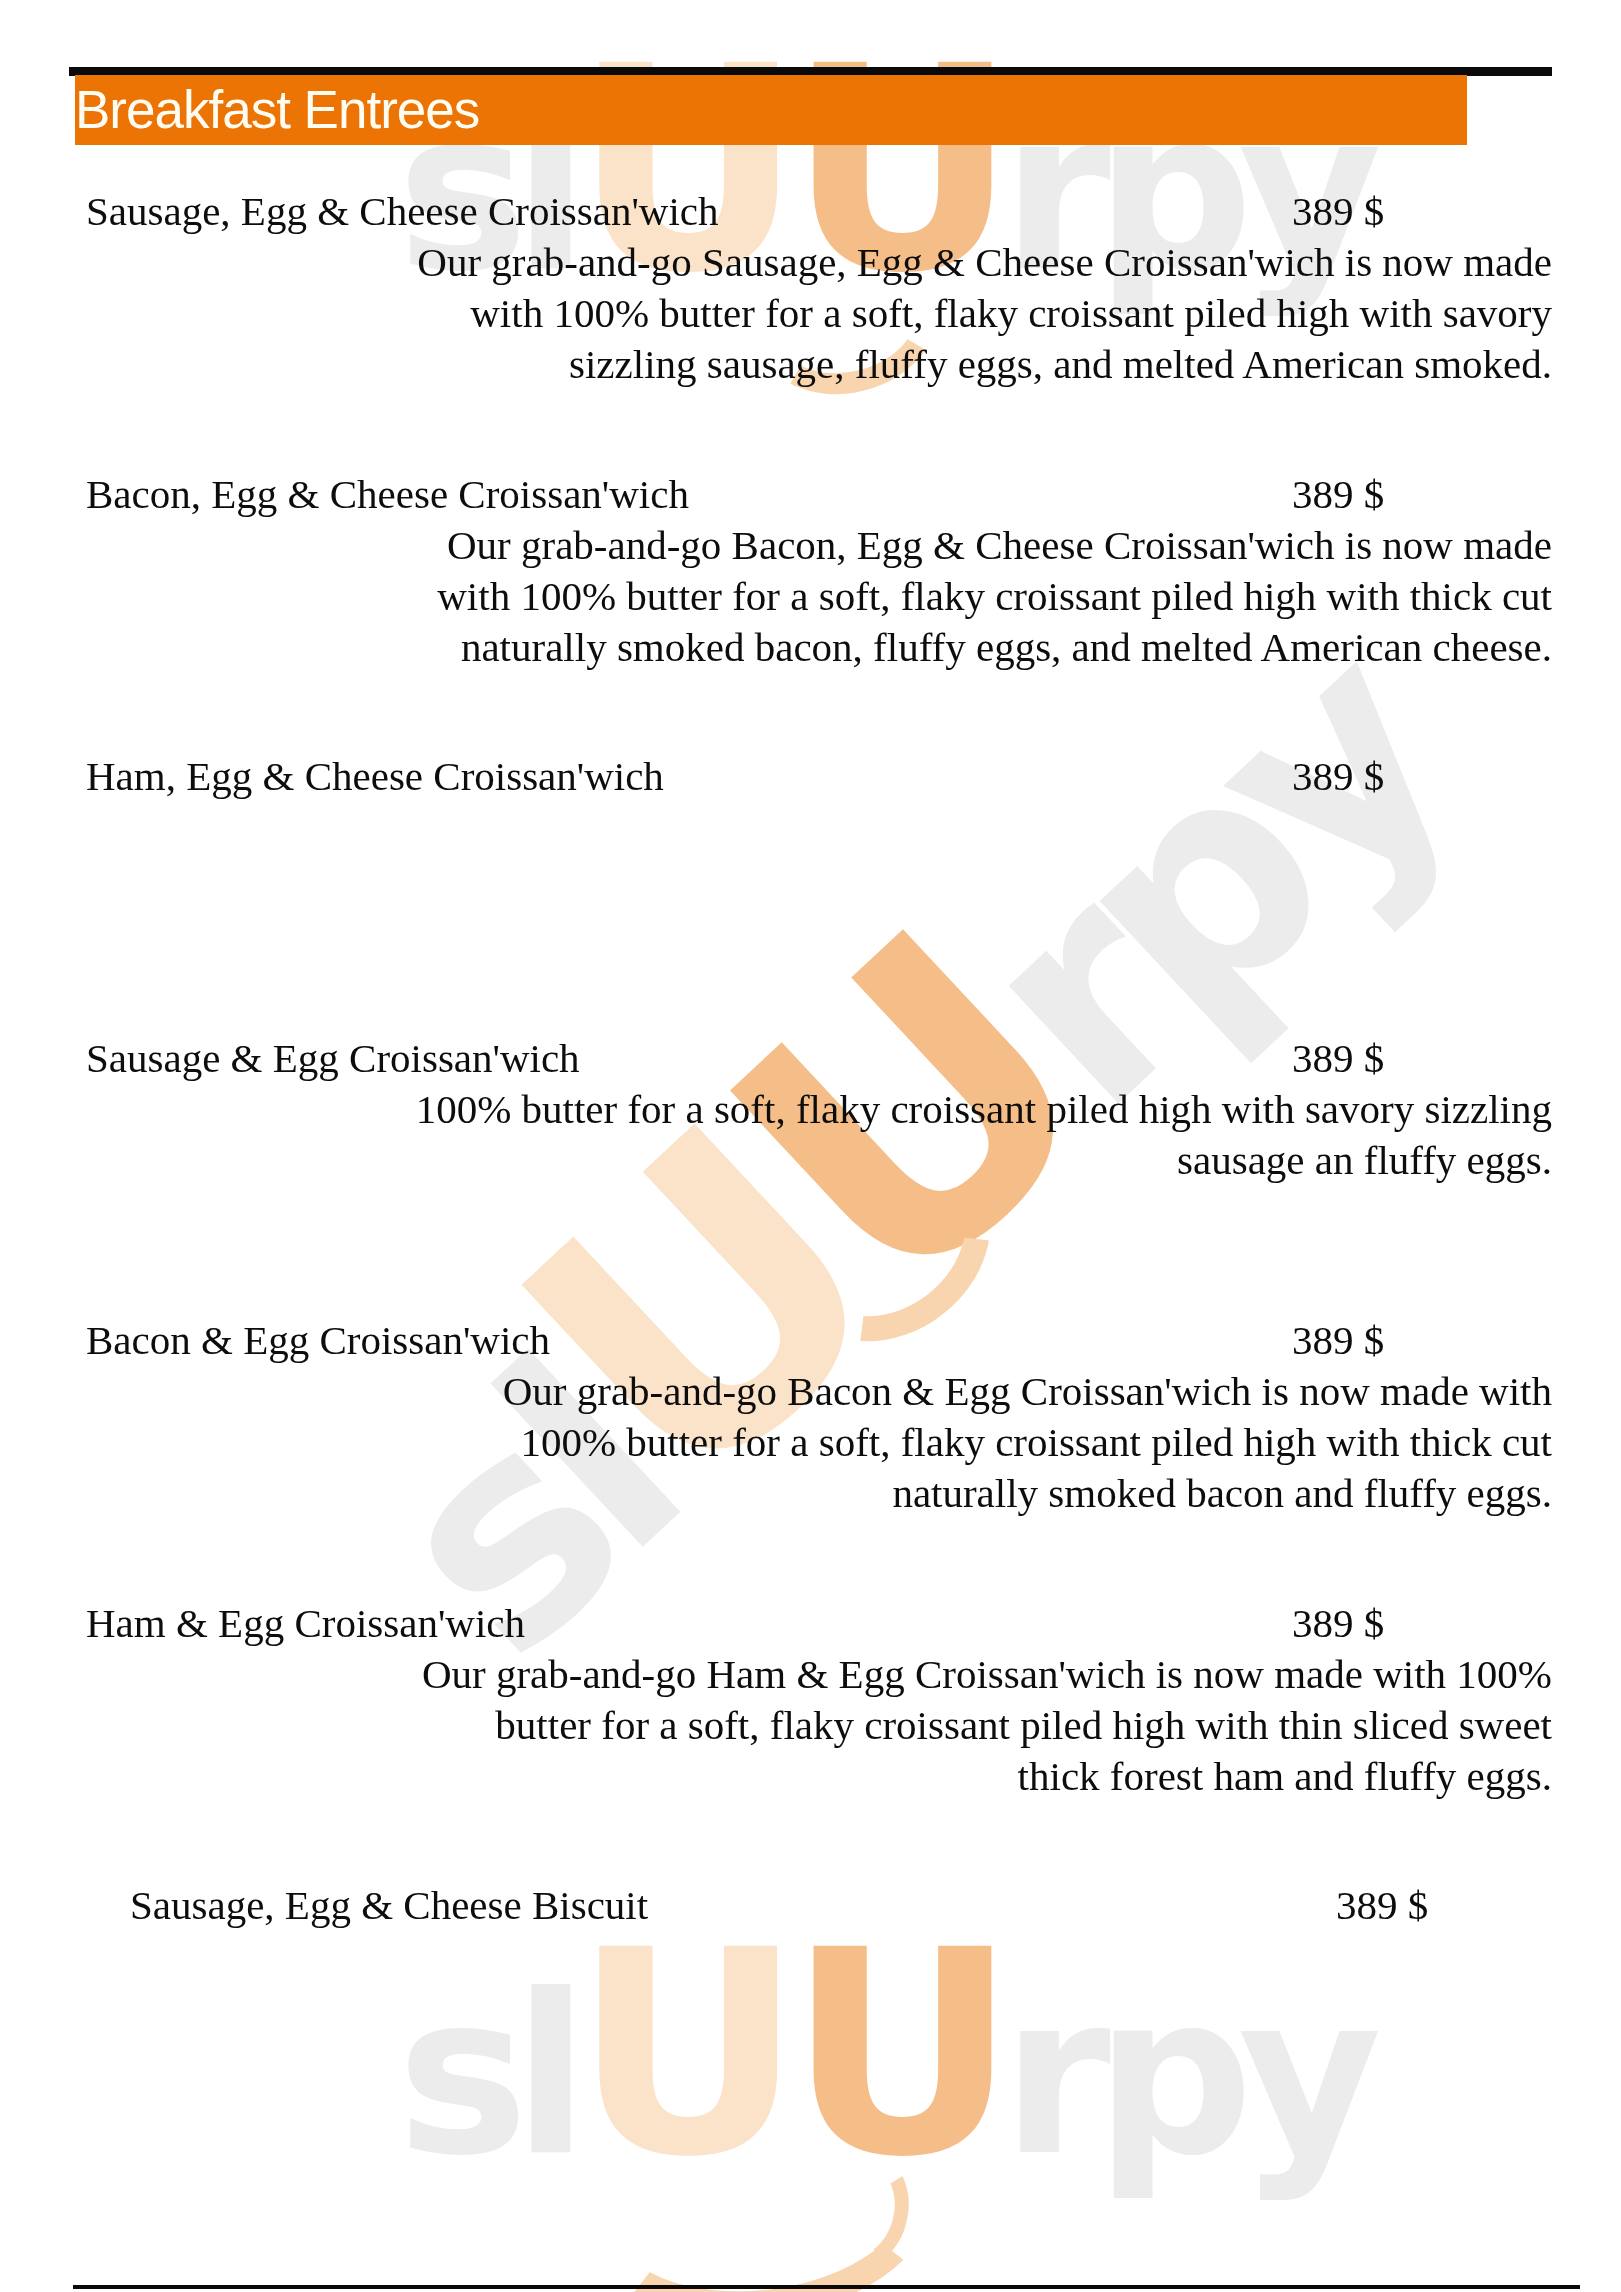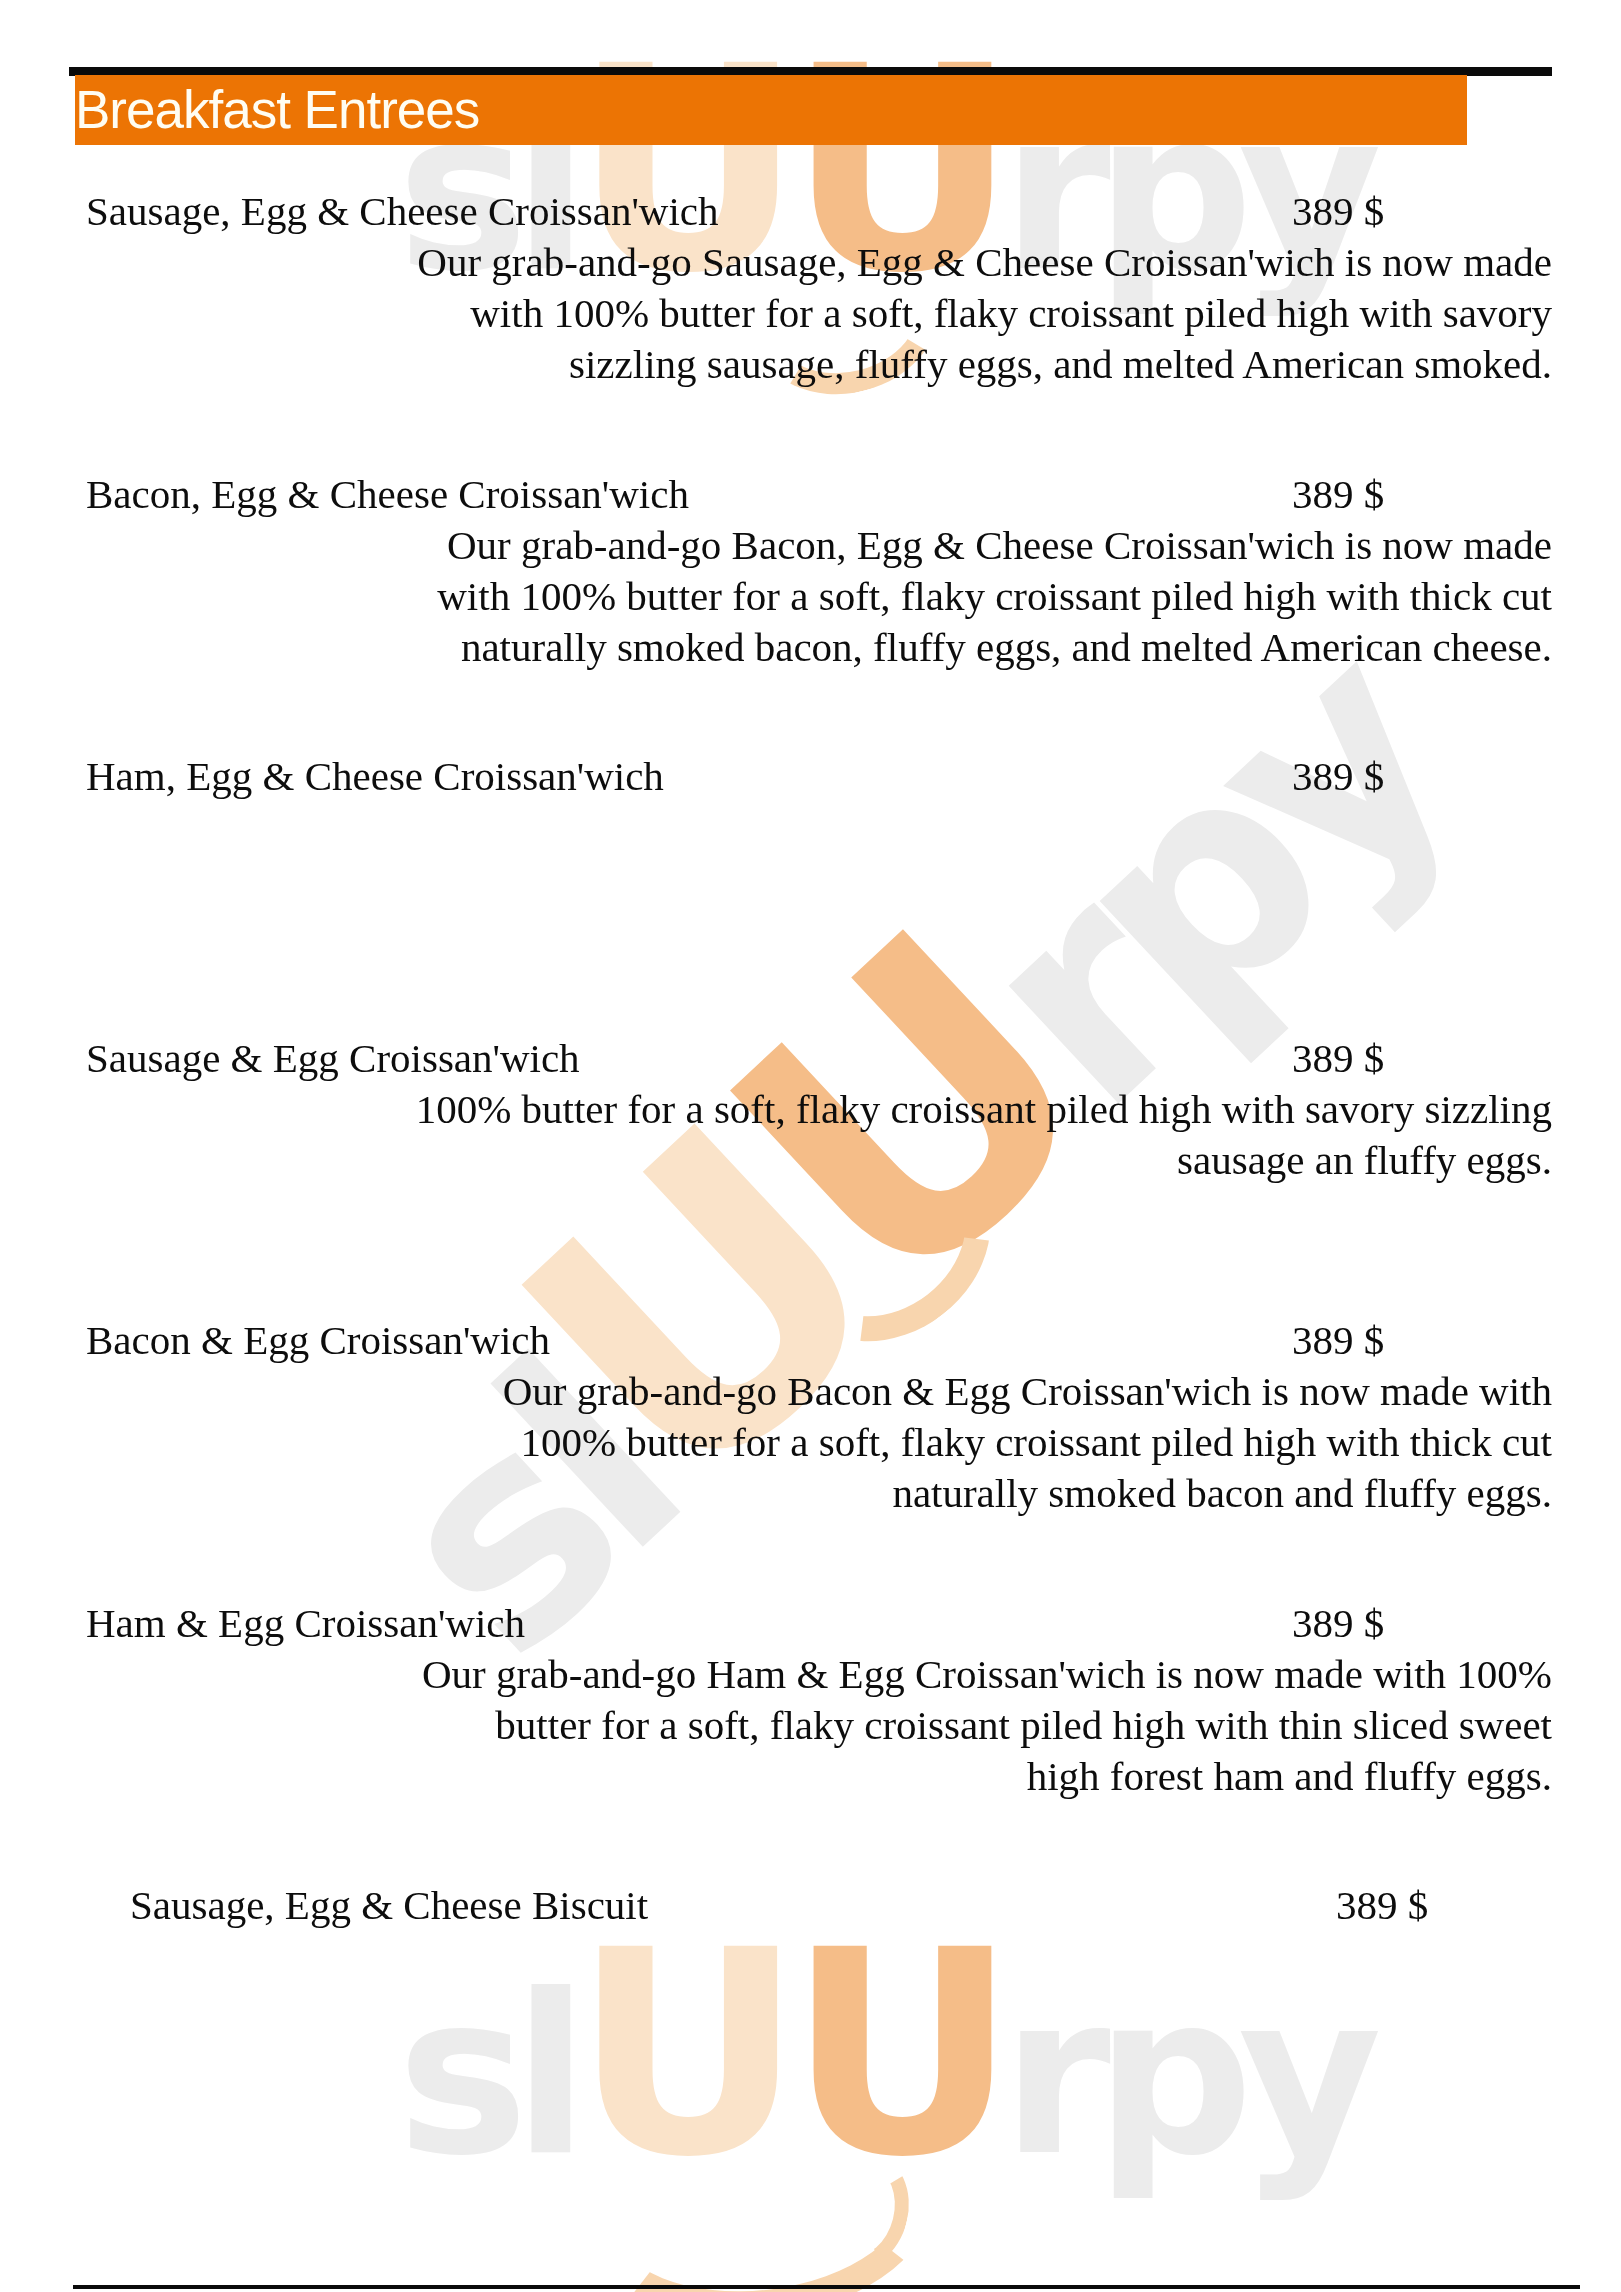--- a/index.html
+++ b/index.html
@@ -154,21 +154,21 @@
         <div class="item-desc-line">naturally smoked bacon and fluffy eggs.</div>
       </div>
     <div class="item-price">389 $</div>
   </div>
 
   <div class="menu-item" style="top: 1598px;">
     <div class="item-name">Ham &amp; Egg Croissan'wich</div>
     <div class="item-desc">
         <div class="item-desc-line">Our grab-and-go Ham &amp; Egg Croissan'wich is now made with 100%</div>
         <div class="item-desc-line">butter for a soft, flaky croissant piled high with thin sliced sweet</div>
-        <div class="item-desc-line">high forest ham and fluffy eggs.</div>
+        <div class="item-desc-line">thick forest ham and fluffy eggs.</div>
       </div>
     <div class="item-price">389 $</div>
   </div>
 
   <div class="menu-item" style="top: 1880px; margin-left: 44px;">
     <div class="item-name">Sausage, Egg &amp; Cheese Biscuit</div>
     <div class="item-price">389 $</div>
   </div>
 </div>
 

